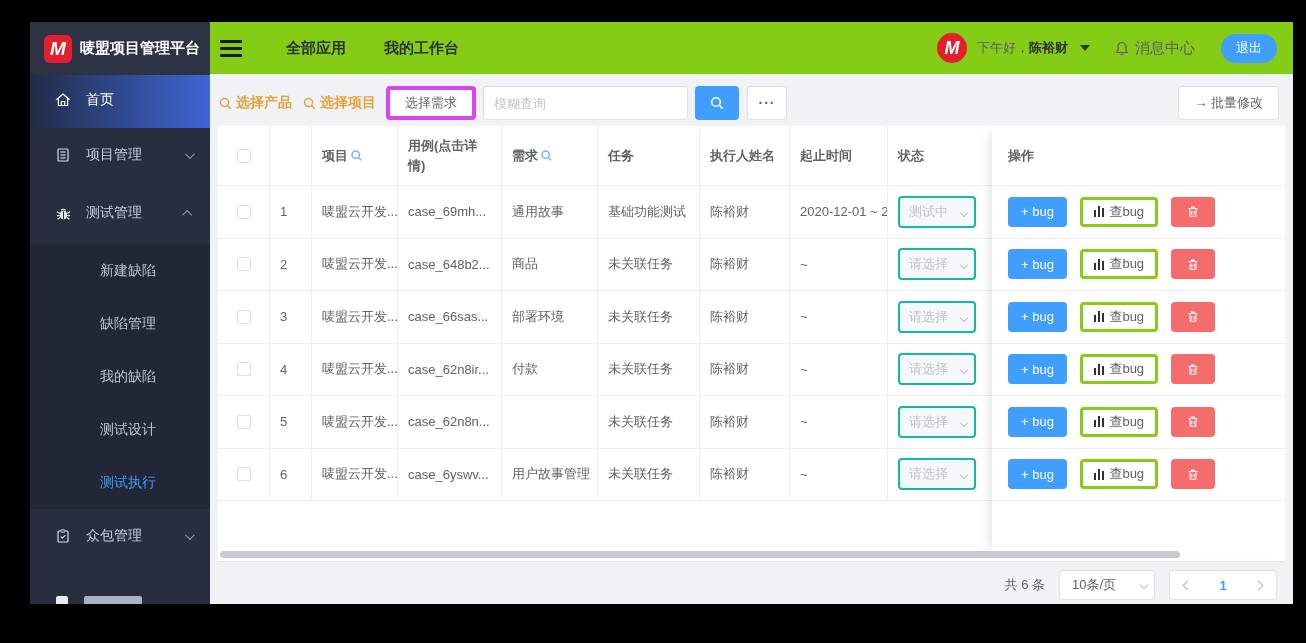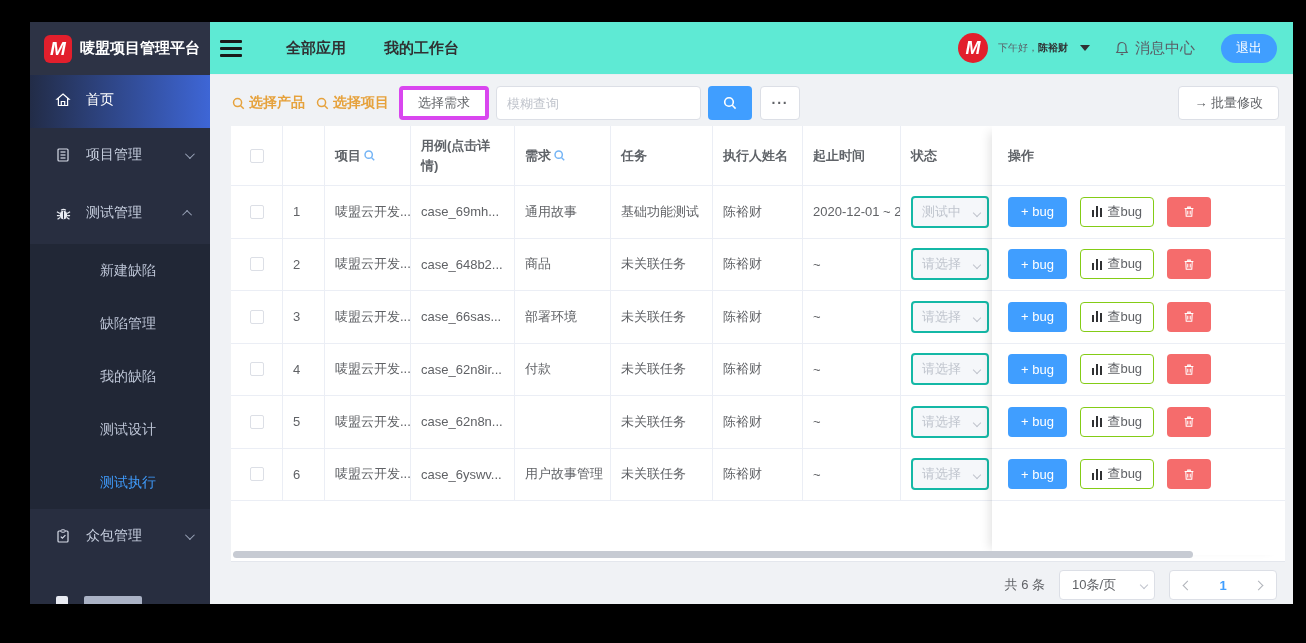--- a/index.html
+++ b/index.html
@@ -22,34 +22,34 @@
   .chev.up { transform:rotate(-135deg) translateY(-2px); }
   .submenu { background:#212736; display:flex; flex-direction:column; flex-shrink:0; }
   .submenu-item { height:53px; display:flex; align-items:center; padding-left:70px; color:#bdc5d6; font-size:14px; cursor:pointer; }
   .submenu-item.active { color:#3f9bfb; }
   .partial-item { margin-top:auto; height:8px; overflow:hidden; display:flex; align-items:flex-start; padding-left:26px; gap:16px; }
   .partial-item i { display:block; width:12px; height:12px; background:#e8ebf2; border-radius:2px; }
   .partial-item b { display:block; width:58px; height:12px; background:#aab2c5; border-radius:2px; }
 
   
   .main { flex:1; display:flex; flex-direction:column; overflow:hidden; }
-  .topbar { height:53px; background:#5eead4; border-bottom:1px solid #ebeef2; display:flex; align-items:center; padding:0 16px 0 10px; flex-shrink:0; }
+  .topbar { height:53px; background:#84cc16; border-bottom:1px solid #ebeef2; display:flex; align-items:center; padding:0 16px 0 10px; flex-shrink:0; }
   .hamburger { width:22px; display:flex; flex-direction:column; gap:4px; cursor:pointer; margin-right:44px; }
   .hamburger i { display:block; height:3px; background:#1a1a1a; border-radius:1px; }
   .top-tab { font-size:15px; color:#303133; font-weight:bold; margin-right:38px; cursor:pointer; }
   .top-right { margin-left:auto; display:flex; align-items:center; gap:10px; }
   .avatar { width:30px; height:30px; border-radius:50%; background:#e21f2c; color:#fff; font-weight:bold; font-style:italic; font-size:18px; display:flex; align-items:center; justify-content:center; }
-  .greet { font-size:10px; color:#5a5e66; }
+  .greet { font-size:13px; color:#5a5e66; }
   .greet b { color:#303133; }
   .caret-down { width:0; height:0; border-left:5px solid transparent; border-right:5px solid transparent; border-top:6px solid #303133; margin:0 14px 0 2px; }
   .msg { display:flex; align-items:center; gap:5px; color:#5a5e66; font-size:15px; cursor:pointer; margin-right:16px; }
   .logout-btn { background:#409eff; color:#fff; border:none; border-radius:15px; height:29px; padding:0 15px; font-size:13px; cursor:pointer; }
 
   
-  .content { flex:1; background:#f0f2f5; padding:11px 8px 0 21px; display:flex; flex-direction:column; overflow:hidden; position:relative; }
+  .content { flex:1; background:#f0f2f5; padding:11px 8px 0 8px; display:flex; flex-direction:column; overflow:hidden; position:relative; }
   .toolbar { display:flex; align-items:center; height:34px; margin-bottom:6px; flex-shrink:0; }
   .link-orange { display:flex; align-items:center; gap:3px; color:#e6a23c; font-size:14px; font-weight:bold; cursor:pointer; margin-right:10px; }
   .btn-plain-lg { height:34px; background:#fff; border:4px solid #d946ef; border-radius:4px; color:#606266; font-size:13px; padding:0 15px; cursor:pointer; margin-right:7px; }
   .fuzzy-input { height:34px; width:205px; border:1px solid #dcdfe6; border-radius:4px; padding:0 10px; font-size:13px; color:#606266; margin-right:7px; background:#fff; font-family:inherit; }
   .fuzzy-input::placeholder { color:#c0c4cc; }
   .btn-search { width:44px; height:34px; background:#409eff; border:none; border-radius:4px; color:#fff; display:flex; align-items:center; justify-content:center; cursor:pointer; margin-right:8px; }
   .btn-more { width:40px; height:34px; background:#fff; border:1px solid #dcdfe6; border-radius:4px; color:#606266; font-weight:bold; font-size:14px; cursor:pointer; letter-spacing:1px; }
   .toolbar-right { margin-left:auto; display:flex; gap:12px; padding-right:6px; }
   .btn-primary { height:34px; background:#409eff; border:none; border-radius:4px; color:#fff; font-size:13px; padding:0 17px; cursor:pointer; }
   .btn-ghost { height:34px; background:#fff; border:1px solid #dcdfe6; border-radius:4px; color:#606266; font-size:13px; padding:0 15px; cursor:pointer; }
@@ -75,21 +75,21 @@
   .status-select { position:relative; width:78px; height:32px; background:#f5f7fa; border:2px solid #14b8a6; border-radius:4px; display:flex; align-items:center; padding:0 18px 0 9px; cursor:not-allowed; }
   .status-text { color:#bfc4cd; font-size:13px; white-space:nowrap; overflow:hidden; }
   .sel-arrow { position:absolute; right:7px; top:12px; width:6px; height:6px; border-right:1.3px solid #c0c4cc; border-bottom:1.3px solid #c0c4cc; transform:rotate(45deg); }
 
   
   .ops-col { position:absolute; top:0; right:0; bottom:6px; width:293px; background:#fff; box-shadow:-8px 0 10px -6px rgba(0,0,0,.12); display:flex; flex-direction:column; }
   .ops-header { height:60px; border-bottom:1px solid #ebeef5; display:flex; align-items:center; padding-left:16px; color:#5f6368; font-size:13px; font-weight:bold; }
   .ops-row { height:52.5px; border-bottom:1px solid #ebeef5; display:flex; align-items:center; padding-left:16px; gap:13px; }
   .btn { border-radius:4px; font-size:13px; cursor:pointer; font-family:inherit; }
   .btn-blue { height:30px; background:#409eff; border:none; color:#fff; padding:0 13px; }
-  .btn-plainb { height:30px; background:#fff; border:1px solid #84cc16; color:#606266; padding:0 11px; display:flex; align-items:center; gap:5px; }
+  .btn-plainb { height:30px; background:#fff; border:3px solid #84cc16; color:#606266; padding:0 11px; display:flex; align-items:center; gap:5px; }
   .btn-red { width:44px; height:30px; background:#f56c6c; border:none; color:#fff; display:flex; align-items:center; justify-content:center; }
   .barchart-icon { display:inline-flex; align-items:flex-end; gap:1.5px; height:11px; }
   .barchart-icon i { display:block; width:2.5px; background:#303133; }
   .barchart-icon i:nth-child(1){height:7px;} .barchart-icon i:nth-child(2){height:11px;} .barchart-icon i:nth-child(3){height:9px;}
 
   .hscrollbar { position:absolute; left:2px; bottom:3px; width:960px; height:7px; background:#c7cbd3; border-radius:4px; }
 
   
   .pager-bar { height:46px; display:flex; align-items:center; justify-content:flex-end; gap:14px; padding-right:8px; color:#606266; font-size:13px; flex-shrink:0; }
   .page-size { position:relative; width:96px; height:30px; background:#fff; border:1px solid #dcdfe6; border-radius:4px; display:flex; align-items:center; padding:0 22px 0 12px; cursor:pointer; }

